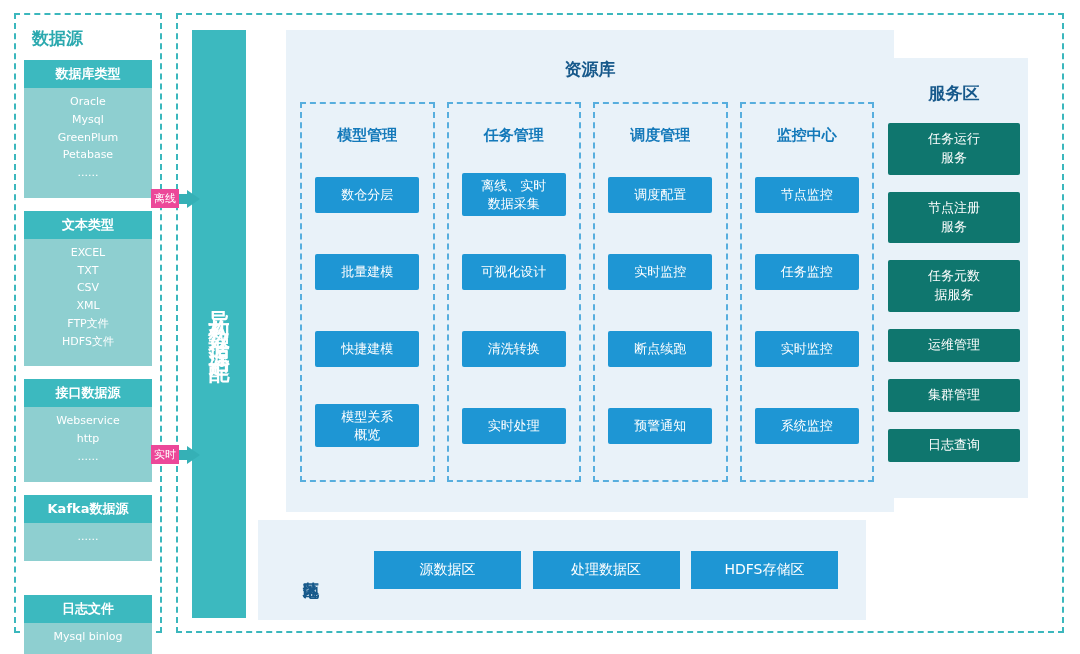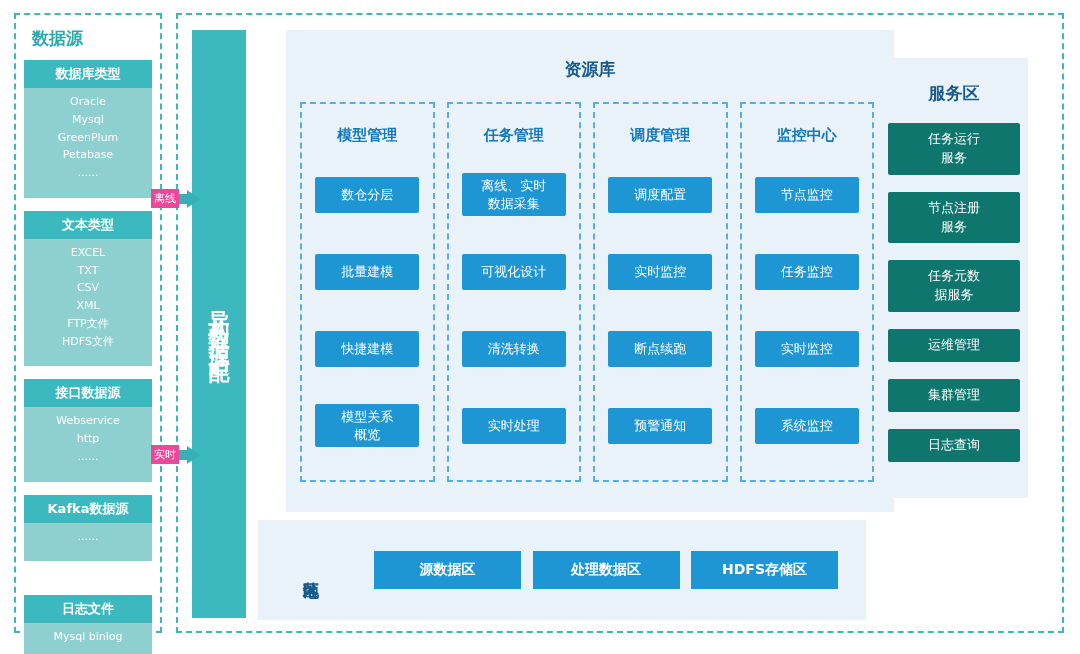--- a/index.html
+++ b/index.html
@@ -53,21 +53,21 @@
     padding:4px; border-radius:2px; line-height:1.35; white-space:pre-line; }
 
   
   .landing-panel { position:absolute; left:258px; top:520px; width:608px; height:100px;
     background:#e9f2f9; }
   .landing-title { position:absolute; left:42px; top:50%; transform:translateY(-50%);
     color:#17598b; font-weight:bold; font-size:16px;
     writing-mode:vertical-lr; text-orientation:upright; letter-spacing:1px; }
   .landing-items { position:absolute; left:116px; right:28px; top:50%;
     transform:translateY(-50%); display:flex; justify-content:space-between; }
-  .landing-item { background:#1e96d4; color:#fff; font-weight:bold; font-size:14px;
+  .landing-item { background:#1e96d4; color:#fff; font-weight:normal; font-size:14px;
     width:147px; height:38px; display:flex; align-items:center; justify-content:center; }
 
   
   .service-panel { position:absolute; left:880px; top:58px; width:148px; height:440px;
     background:#e9f2f9; display:flex; flex-direction:column; align-items:center;
     padding:24px 20px 16px; }
   .service-panel .panel-title { margin-bottom:18px; }
   .service-item { background:#0f766e; color:#fff; font-size:13px; text-align:center;
     width:132px; padding:7px 6px; margin-bottom:17px; line-height:1.45;
     border-radius:2px; white-space:pre-line; }

